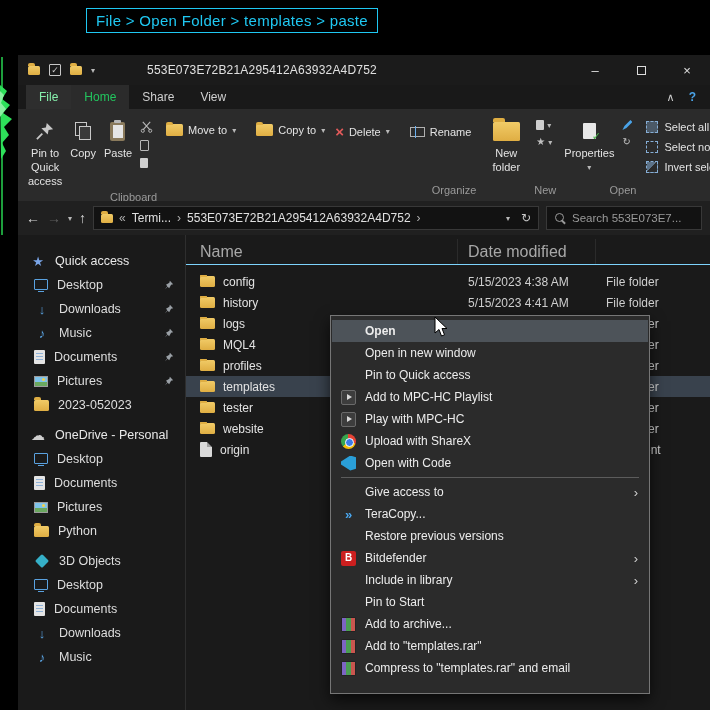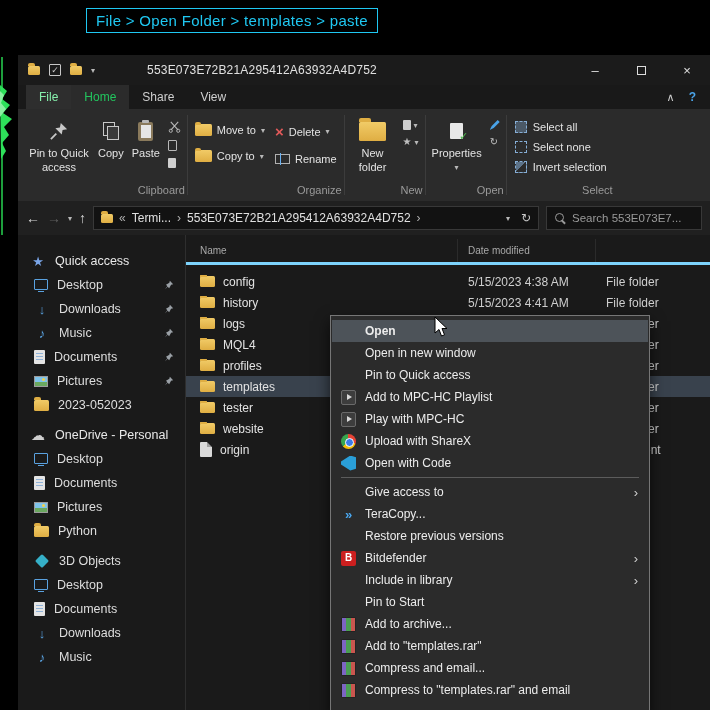--- a/index.html
+++ b/index.html
@@ -36,21 +36,21 @@
 
   .ribbon{height:92px;flex:none;background:#2b2b2b;display:flex;padding:2px 4px 0 6px}
   .rgroup{display:flex;flex-direction:column}
   .rbody{flex:1;display:flex;align-items:flex-start;padding-top:3px}
   .rlabel{height:17px;font-size:11px;color:#9a9a9a;text-align:right}
   .rdiv{width:1px;background:#3c3c3c;margin:4px 2px 6px}
   .bigbtn{display:flex;flex-direction:column;align-items:center;gap:2px;padding:3px 4px;
     font-size:11px;color:#e3e3e3;text-align:center;line-height:1.25;cursor:default}
   .bigbtn .lbl{max-width:62px}
   .ri{height:28px;display:flex;align-items:center;justify-content:center}
-  .medcol{display:flex;flex-direction:column;gap:10px;padding-top:8px}
+  .medcol{display:flex;flex-direction:row;gap:10px;padding-top:8px}
   .medbtn{display:flex;align-items:center;gap:5px;font-size:11px;color:#e3e3e3;padding:2px 5px;white-space:nowrap}
   .smallcol{display:flex;flex-direction:column;gap:7px;padding:6px 4px}
   .smbtn{display:flex;align-items:center;gap:3px}
   .selcol{display:flex;flex-direction:column;gap:8px;padding:7px 6px}
   .selbtn{display:flex;align-items:center;gap:6px;font-size:11px;color:#e3e3e3;white-space:nowrap}
   .dd{font-size:8px;color:#b8b8b8}
 
   .addrrow{height:34px;flex:none;background:#202020;display:flex;align-items:center;gap:7px;padding:0 8px;font-size:13px}
   .nav-arrow{color:#d8d8d8;font-size:14px}
   .nav-arrow.disabled{color:#5f5f5f}
@@ -66,21 +66,21 @@
   .mag::after{content:"";position:absolute;width:5px;height:1.5px;background:#9a9a9a;transform:rotate(45deg);left:6px;top:8px}
 
   .main{flex:1;display:flex;min-height:0;background:#1a1a1a}
   .sidebar{width:168px;flex:none;border-right:1px solid #2e2e2e;padding-top:14px;font-size:12.5px;overflow:hidden}
   .navgroup{margin-bottom:6px}
   .navhead{display:flex;align-items:center;gap:9px;height:24px;padding-left:12px;color:#e8e8e8}
   .navitem{display:flex;align-items:center;gap:9px;height:24px;padding-left:16px;color:#dedede;position:relative}
   .pin{position:absolute;right:11px;top:7px}
 
   .filepane{flex:1;display:flex;flex-direction:column;min-width:0}
-  .cols{height:26px;margin-top:4px;display:flex;align-items:stretch;font-size:10px;color:#a8a8a8;border-bottom:3px solid #7dd3fc}
+  .cols{height:26px;margin-top:4px;display:flex;align-items:stretch;font-size:16px;color:#a8a8a8;border-bottom:1px solid #7dd3fc}
   .col{display:flex;align-items:center;border-right:1px solid #2b2b2b}
   .col.name{width:272px;padding-left:14px}
   .col.date{width:138px;padding-left:10px}
   .col.type{flex:1;border-right:none;padding-left:10px}
   .rows{padding-top:6px}
   .frow{height:21px;display:flex;align-items:center;font-size:12px;color:#e2e2e2}
   .frow.selected{background:#39424d}
   .fcell{display:flex;align-items:center;overflow:hidden;white-space:nowrap}
   .fcell.name{width:272px;padding-left:14px;gap:8px}
   .fcell.date{width:138px;color:#cfcfcf;padding-left:10px}
@@ -600,23 +600,19 @@
   <div class="cmi">
     <span class="mi mi-rar"></span>
     <span>Add to archive...</span>
   </div>
   <div class="cmi">
     <span class="mi mi-rar"></span>
     <span>Add to "templates.rar"</span>
   </div>
   <div class="cmi">
     <span class="mi mi-rar"></span>
-    <span>Compress and email...</span>
-  </div>
-  <div class="cmi">
-    <span class="mi mi-rar"></span>
     <span>Compress to "templates.rar" and email</span>
   </div>
 </div>
 
 <svg class="cursor" width="16" height="22" viewBox="0 0 16 22">
   <path d="M2 1 L2 17 L6 13.5 L8.5 20 L11.5 18.8 L9 12.5 L14 12.5 Z" fill="#fff" stroke="#000" stroke-width="1"></path>
 </svg>
 
 </body></html>

